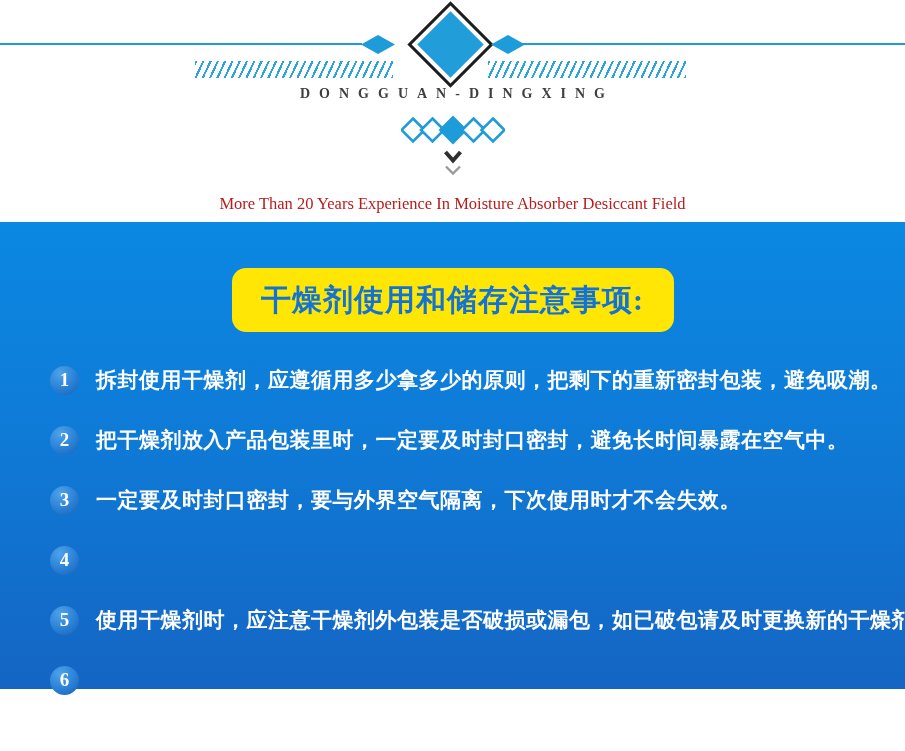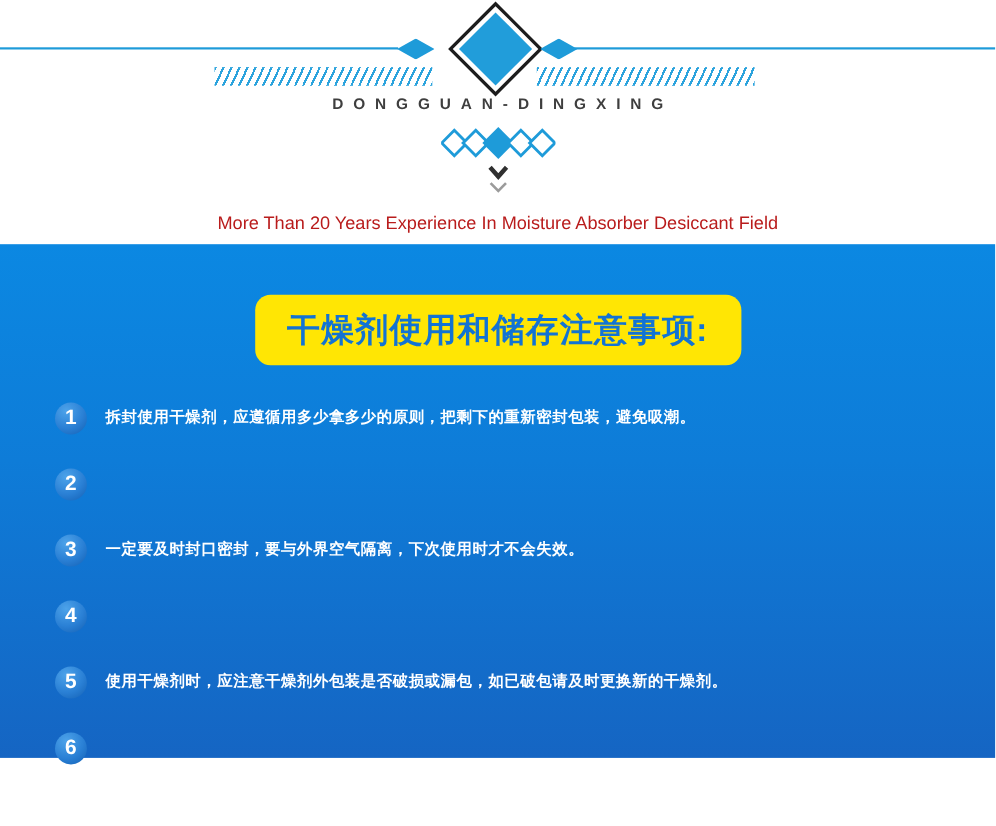--- a/index.html
+++ b/index.html
@@ -1,19 +1,19 @@
 <!DOCTYPE html>
 <html><head>
 <meta charset="utf-8">
 <style>
   * { margin:0; padding:0; box-sizing:border-box; }
   html,body { background:#ffffff; }
   .page {
     position:relative; width:905px; height:751px; overflow:hidden;
-    background:#ffffff; font-family:Liberation Sans, sans-serif;
+    background:#ffffff; font-family:Liberation Serif, serif;
   }
 
   
   .brand-header { position:absolute; top:0; left:0; width:905px; height:222px; background:#ffffff; }
 
   .rule { position:absolute; top:43px; height:2px; background:#1e9bd9; }
   .rule-left  { left:0;  width:362px; }
   .rule-right { left:522px; width:383px; }
 
   .flank-diamond {
@@ -64,21 +64,21 @@
   .notice-item {
     height:60px; display:flex; align-items:center; padding-left:50px;
   }
   .num-badge {
     flex:0 0 auto; width:29px; height:29px; border-radius:50%;
     background:radial-gradient(circle at 35% 26%,#4da3ea 0%,#2a80d5 55%,#1360b4 100%);
     color:#ffffff; font-size:19px; font-weight:bold;
     display:flex; align-items:center; justify-content:center; margin-right:17px;
   }
   .item-text {
-    color:#ffffff; font-size:14px; font-weight:bold; letter-spacing:0.5px; white-space:nowrap;
+    color:#ffffff; font-size:21px; font-weight:bold; letter-spacing:0.5px; white-space:nowrap;
   }
 </style>
 </head>
 <body>
 
 <div class="page">
 
   <header class="brand-header">
     <div class="rule rule-left"></div>
     <div class="rule rule-right"></div>
@@ -121,20 +121,21 @@
       <span>干燥剂使用和储存注意事项:</span>
     </div>
     <ul class="notice-list">
   <li class="notice-item">
     <span class="num-badge">1</span>
     <span class="item-text">拆封使用干燥剂，应遵循用多少拿多少的原则，把剩下的重新密封包装，避免吸潮。</span>
   </li>
 
   <li class="notice-item">
     <span class="num-badge">2</span>
+    <span class="item-text">把干燥剂放入产品包装里时，一定要及时封口密封，避免长时间暴露在空气中。</span>
   </li>
 
   <li class="notice-item">
     <span class="num-badge">3</span>
     <span class="item-text">一定要及时封口密封，要与外界空气隔离，下次使用时才不会失效。</span>
   </li>
 
   <li class="notice-item">
     <span class="num-badge">4</span>
   </li>

